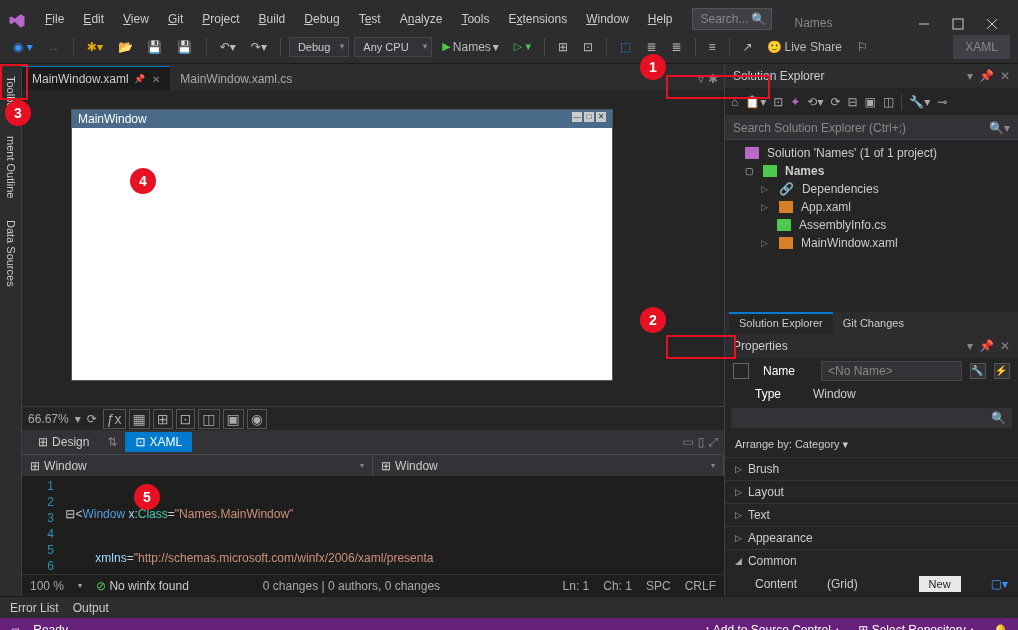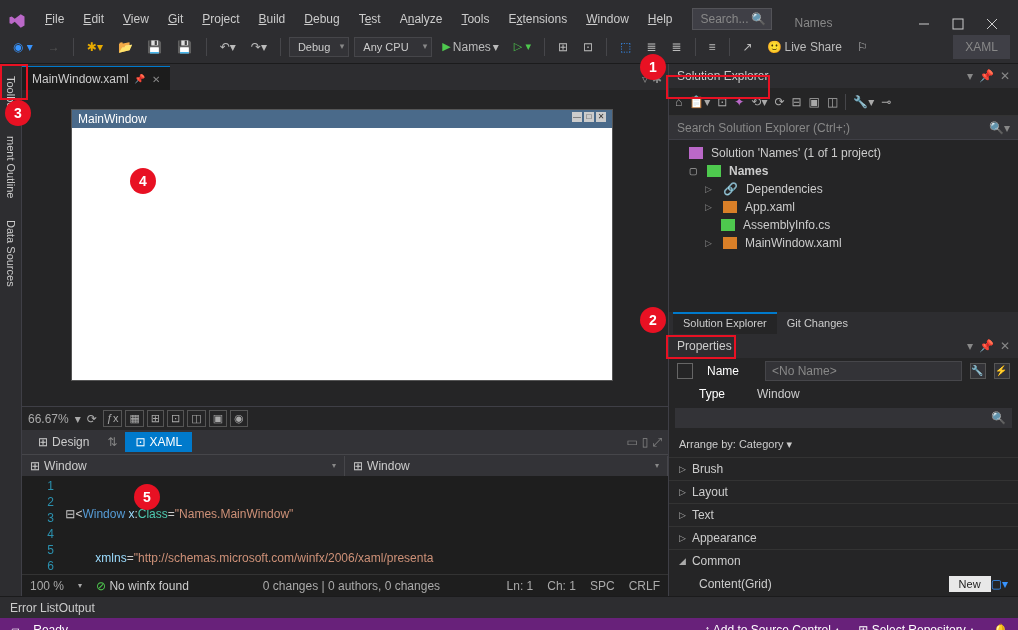--- a/index.html
+++ b/index.html
@@ -30,39 +30,39 @@
 .pin{font-size:9px;color:#888}
 .close-x{font-size:10px;color:#888;cursor:pointer}
 .doc-tab-right{margin-left:auto;display:flex;gap:4px;padding:4px 6px;color:#888}
 .designer{flex:1;background:#252526;position:relative;padding:20px 50px}
 .design-canvas{background:#fff;width:540px;height:270px;box-shadow:0 0 0 1px #555;position:relative}
 .canvas-title{background:#4a6a8a;color:#fff;font-size:10px;padding:2px 6px;display:flex;justify-content:space-between}
 .canvas-ctrls{display:flex;gap:2px}
 .canvas-ctrls span{width:10px;height:10px;background:#ccc;font-size:8px;text-align:center;line-height:10px;color:#333}
 .zoom-bar{height:24px;background:#252526;border-top:1px solid #3f3f46;display:flex;align-items:center;padding:0 6px;gap:6px;font-size:11px;color:#aaa}
 .zoom-icons{display:flex;gap:3px}
-.zoom-icons span{padding:1px 3px;border:1px solid #555;font-size:11px}
+.zoom-icons span{padding:1px 3px;border:1px solid #555;font-size:14px}
 .split-bar{height:24px;background:#333337;display:flex;align-items:center;gap:8px;padding:0 6px;font-size:11px}
 .split-tab{padding:3px 10px;display:flex;align-items:center;gap:4px}
 .split-tab.active{background:#007acc;color:#fff}
 .swap{color:#888}
 .split-right{margin-left:auto;display:flex;gap:4px;color:#888}
 .breadcrumb{height:22px;background:#333337;border-top:1px solid #46464a;display:flex;align-items:center;font-size:11px}
 .bc-item{padding:3px 8px;border-right:1px solid #46464a;display:flex;align-items:center;gap:4px;flex:1}
 .bc-item::after{content:"▾";font-size:8px;margin-left:auto;color:#888}
 .code-editor{height:98px;background:#1e1e1e;display:flex;font-family:Consolas,monospace;font-size:12px;overflow:hidden}
 .gutter{width:40px;text-align:right;padding:2px 8px 0 0;color:#2b91af;background:#1e1e1e}
 .gutter div{line-height:16px}
 .code-lines{flex:1;padding-top:2px;white-space:pre;overflow:hidden}
 .code-lines div{line-height:16px}
 .tag-o{color:#569cd6}.attr{color:#9cdcfe}.str{color:#ce9178}.cls{color:#4ec9b0}
 .editor-status{height:22px;background:#1e1e1e;border-top:1px solid #333;display:flex;align-items:center;padding:0 8px;gap:14px;font-size:11px;color:#aaa}
 .no-issues{color:#4ec94e}
 .ed-right{margin-left:auto;display:flex;gap:14px}
-.right-panel{width:350px;background:#252526;display:flex;flex-direction:column;border-left:1px solid #3f3f46}
+.right-panel{width:294px;background:#252526;display:flex;flex-direction:column;border-left:1px solid #3f3f46}
 .panel-header{height:24px;background:#2d2d30;display:flex;align-items:center;padding:0 8px;font-size:11px;color:#ccc}
 .panel-header-ctrls{margin-left:auto;display:flex;gap:6px;color:#888;font-size:10px}
 .panel-toolbar{height:28px;display:flex;align-items:center;padding:0 6px;gap:7px;color:#aaa;border-bottom:1px solid #333}
 .panel-search{height:24px;background:#333337;margin:0;padding:3px 8px;color:#888;font-size:11px;display:flex;align-items:center;border-bottom:1px solid #3f3f46}
 .tree{padding:4px 0;font-size:11px;flex:1;overflow:auto}
 .tree-row{display:flex;align-items:center;padding:2px 6px;gap:8px;cursor:pointer}
 .tree-row.bold{font-weight:600}
 .caret{width:10px;color:#888;font-size:9px}
 .ind1{padding-left:20px}.ind2{padding-left:36px}.ind3{padding-left:52px}
 .bottom-tabs{height:22px;background:#2d2d30;display:flex;padding-left:4px}
@@ -71,23 +71,23 @@
 .props-header{height:24px;background:#2d2d30;display:flex;align-items:center;padding:0 8px;font-size:11px}
 .prop-row{display:flex;align-items:center;padding:3px 8px;gap:8px;font-size:11px}
 .prop-label{width:50px;color:#ffffff}
 .prop-input{flex:1;background:#333337;border:1px solid #46464a;padding:2px 6px;color:#888}
 .prop-ic{width:16px;height:16px;background:#333337;border:1px solid #555;text-align:center;font-size:10px;line-height:14px}
 .prop-sq{width:16px;height:16px;border:1px solid #666;margin-right:6px}
 .prop-search{background:#333337;padding:3px 6px;margin:4px 6px;display:flex;font-size:11px}
 .arrange{padding:6px 10px;font-size:11px;color:#ccc}
 .cat-row{display:flex;align-items:center;padding:4px 10px;font-size:11px;gap:6px;border-top:1px solid #333}
 .cat-caret{font-size:9px;color:#aaa}
-.common-content{display:flex;padding:4px 10px 4px 30px;font-size:11px;align-items:center}
+.common-content{display:flex;padding:4px 10px 4px 30px;font-size:11px;gap:30px;align-items:center}
 .new-btn{background:#e8e8e8;color:#222;padding:2px 10px;margin-left:auto;font-size:11px}
-.btm-output{height:22px;background:#2d2d30;display:flex;align-items:center;padding:0 10px;font-size:11px;border-top:1px solid #1b1b1c}
+.btm-output{height:22px;background:#2d2d30;display:flex;align-items:center;gap:14px;padding:0 10px;font-size:11px;border-top:1px solid #1b1b1c}
 .statusbar{height:24px;background:#68217a;display:flex;align-items:center;padding:0 10px;gap:14px;font-size:11px;color:#fff}
 .st-right{margin-left:auto;display:flex;gap:18px;align-items:center}
 .marker{position:absolute;width:26px;height:26px;background:#e81123;border-radius:50%;color:#fff;font-weight:700;font-size:14px;display:flex;align-items:center;justify-content:center;z-index:100}
 .red-box{position:absolute;border:2px solid #e81123;z-index:99}
 .bell-badge{position:relative}
 .bell-badge::after{content:"3";position:absolute;bottom:-3px;right:-5px;background:#e81123;border-radius:7px;font-size:8px;padding:0 3px}
 svg{display:block}
 </style>
 </head>
 <body>
@@ -173,20 +173,23 @@
     <div class="vtab">Data Sources</div>
   </div>
 
   <div class="center-panel">
     <div class="doc-tabs">
       <div class="doc-tab">
         <span>MainWindow.xaml</span>
         <span class="pin">📌</span>
         <span class="close-x">✕</span>
       </div>
+      <div class="doc-tab inactive">
+        <span>MainWindow.xaml.cs</span>
+      </div>
       <div class="doc-tab-right">
         <span>▿</span>
         <span>✱</span>
       </div>
     </div>
 
     <div class="designer">
       <div class="design-canvas">
         <div class="canvas-title">
           <span>MainWindow</span>

